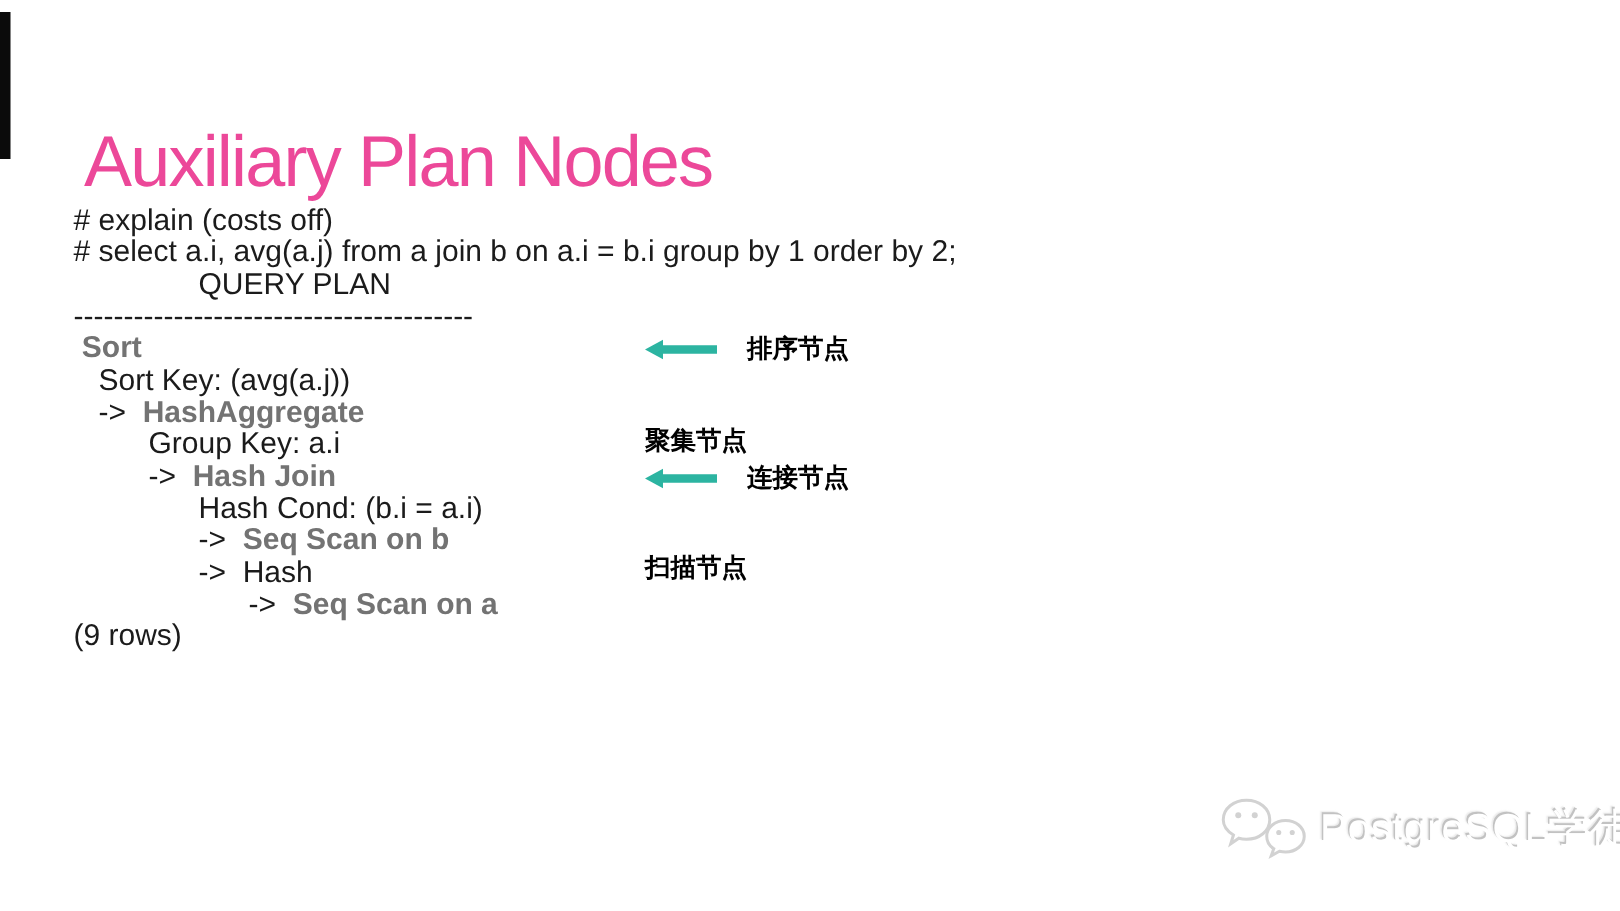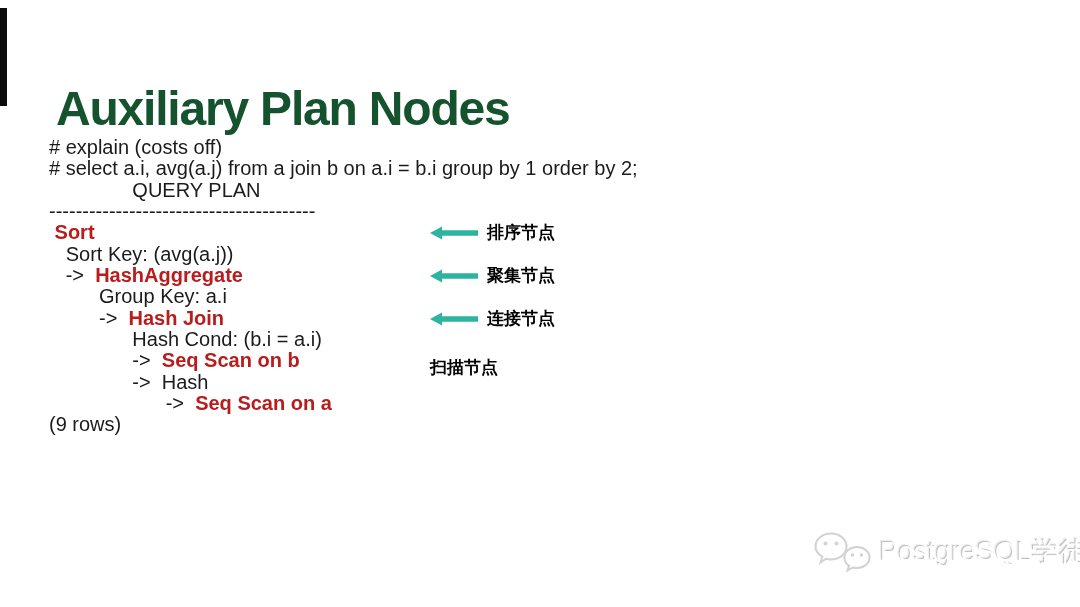--- a/index.html
+++ b/index.html
@@ -13,49 +13,49 @@
   .edge-mark {
     position: absolute;
     left: 0; top: 8px;
     width: 7px; height: 98px;
     background: #0b0b0b;
   }
   .slide-title {
     position: absolute;
     left: 56px; top: 52px;
     font-size: 48px;
-    font-weight: bold;
+    font-weight: normal;
     letter-spacing: -1.2px;
-    color: #14532d;
+    color: #ec4899;
     line-height: 1.05;
     white-space: nowrap;
   }
   .code {
     position: absolute;
     left: 49px; top: 137px;
     font-family: Liberation Sans, sans-serif;
     font-size: 20px;
     color: #1b1b1b;
     white-space: pre;
   }
   .code .line {
     height: 21.33px;
     line-height: 21.33px;
   }
   .code .b {
     font-weight: bold;
-    color: #b91c1c;
+    color: #737373;
   }
   .ann {
     position: absolute;
     left: 430px;
     height: 21.33px;
     display: flex;
     align-items: center;
-    gap: 9px;
+    gap: 20px;
   }
   .ann .lbl {
     font-size: 17px;
     font-weight: 600;
     color: #000000;
     white-space: nowrap;
     line-height: 1;
   }
   .watermark {
     position: absolute;
@@ -81,21 +81,21 @@
 
 <div class="code"><div class="line"><span># explain (costs off)</span></div><div class="line"><span># select a.i, avg(a.j) from a join b on a.i = b.i group by 1 order by 2;</span></div><div class="line"><span>               QUERY PLAN</span></div><div class="line"><span>----------------------------------------</span></div><div class="line"><span> </span><span class="b">Sort</span></div><div class="line"><span>   Sort Key: (avg(a.j))</span></div><div class="line"><span>   -&gt;  </span><span class="b">HashAggregate</span></div><div class="line"><span>         Group Key: a.i</span></div><div class="line"><span>         -&gt;  </span><span class="b">Hash Join</span></div><div class="line"><span>               Hash Cond: (b.i = a.i)</span></div><div class="line"><span>               -&gt;  </span><span class="b">Seq Scan on b</span></div><div class="line"><span>               -&gt;  Hash</span></div><div class="line"><span>                     -&gt;  </span><span class="b">Seq Scan on a</span></div><div class="line"><span>(9 rows)</span></div></div>
 
 <div>
     <div class="ann" style="top: 222px;">
       <svg width="48" height="14" viewBox="0 0 48 14">
         <polygon points="0,7 12,0.5 12,4.2 48,4.2 48,9.8 12,9.8 12,13.5" fill="#2cb4a1"></polygon>
       </svg>
       <span class="lbl">排序节点</span>
     </div>
-    <div class="ann" style="top: 265px;">
+    <div class="ann" style="top: 265px; flex-direction: column;">
       <svg width="48" height="14" viewBox="0 0 48 14">
         <polygon points="0,7 12,0.5 12,4.2 48,4.2 48,9.8 12,9.8 12,13.5" fill="#2cb4a1"></polygon>
       </svg>
       <span class="lbl">聚集节点</span>
     </div>
     <div class="ann" style="top: 308px; justify-content: space-between;">
       <svg width="48" height="14" viewBox="0 0 48 14">
         <polygon points="0,7 12,0.5 12,4.2 48,4.2 48,9.8 12,9.8 12,13.5" fill="#2cb4a1"></polygon>
       </svg>
       <span class="lbl">连接节点</span>

